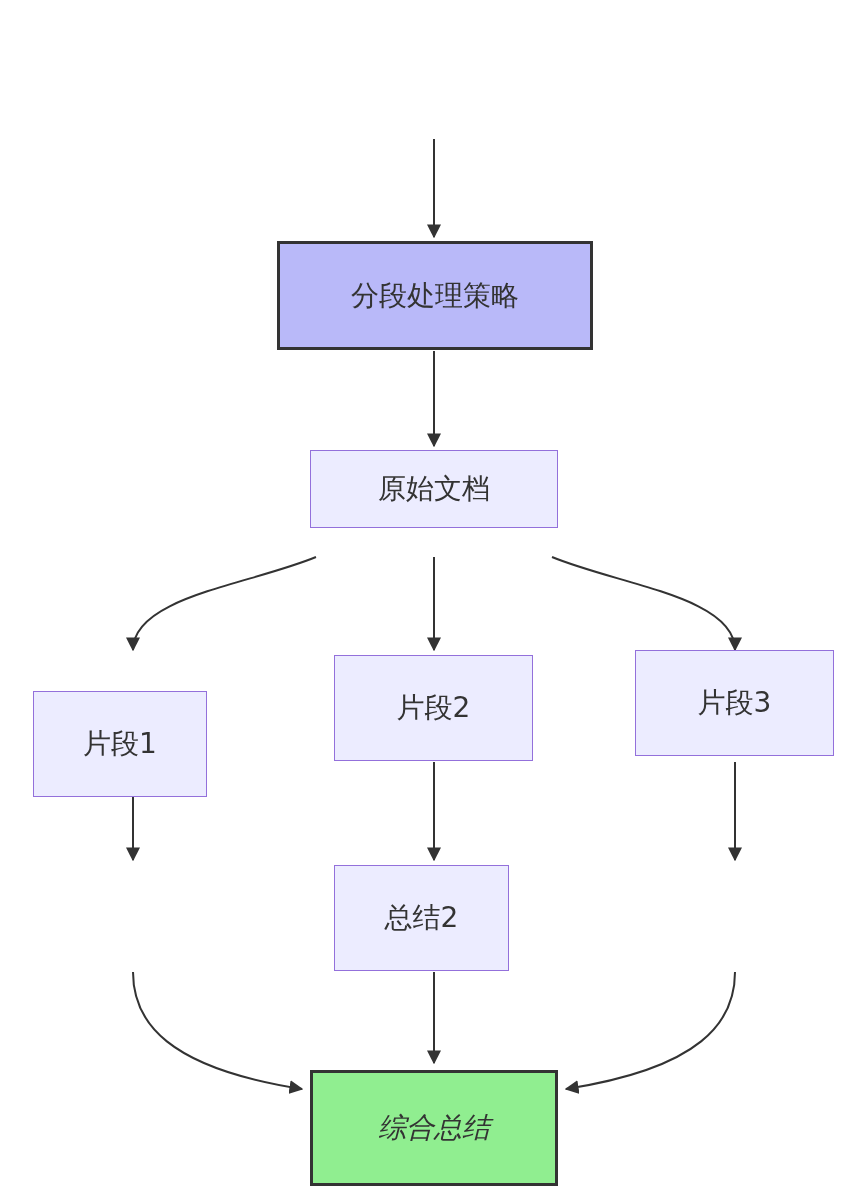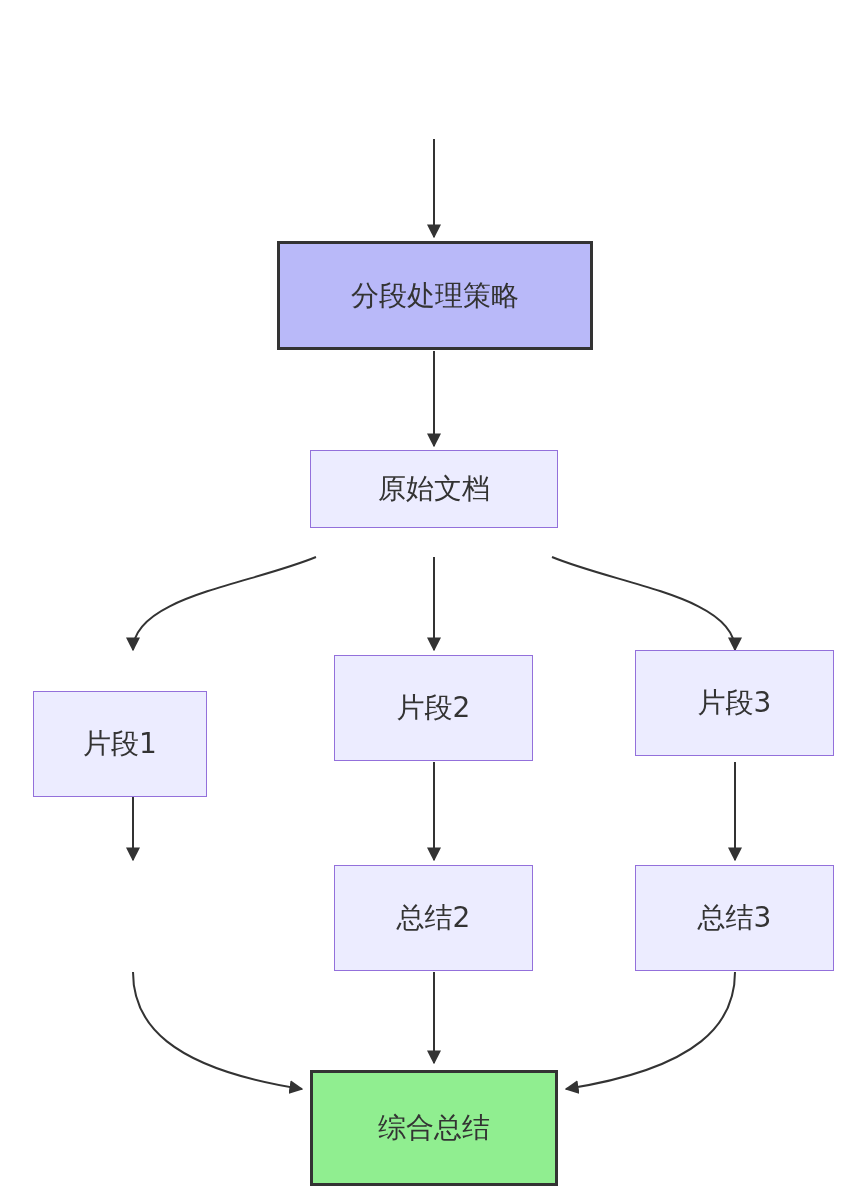--- a/index.html
+++ b/index.html
@@ -45,20 +45,21 @@
     background: var(--node_fill, #ECECFF);
     border: 1.5px solid var(--node_border, #9370DB);
   }
   .node.emphasis {
     background: var(--emphasis_fill, #B9B9F9);
     border: 3.5px solid var(--emphasis_border, #333333);
   }
   .node.success {
     background: var(--success_fill, #90EE90);
     border: 3.5px solid var(--success_border, #333333);
+    font-style: italic;
   }
   .node .label {
     display: block;
     white-space: nowrap;
   }
 </style>
 </head>
 <body>
 
 <div id="canvas">
@@ -97,25 +98,22 @@
 
   <div class="node default" style="left:334px; top:655px; width:199px; height:106px;">
     <span class="label">片段2</span>
   </div>
 
   <div class="node default" style="left:635px; top:650px; width:199px; height:106px;">
     <span class="label">片段3</span>
   </div>
 
 
-  <div class="node default" style="left:334px; top:865px; width:199px; height:106px;">
+  <div class="node default" style="left:334px; top:865px; width:175px; height:106px;">
     <span class="label">总结2</span>
   </div>
 
-  <div class="node default" style="left:635px; top:865px; width:199px; height:106px;">
-    <span class="label">总结3</span>
-  </div>
 
   <div class="node success" style="left:310px; top:1070px; width:248px; height:116px;">
     <span class="label">综合总结</span>
   </div>
 
 </div>
 
 </body></html>

